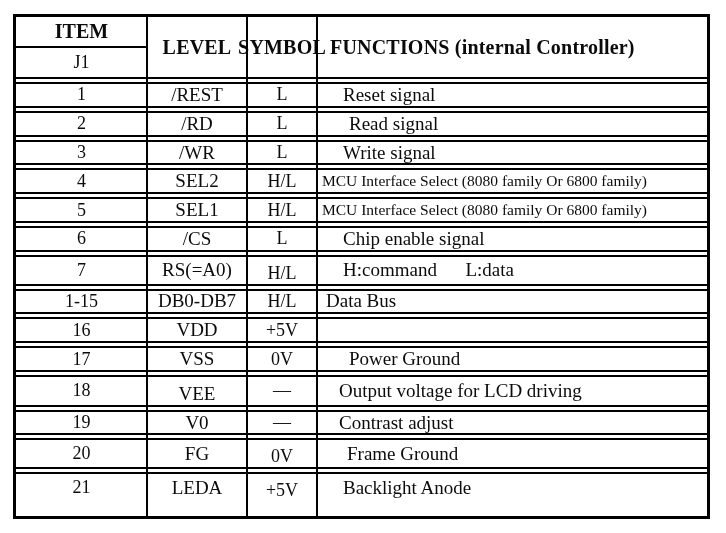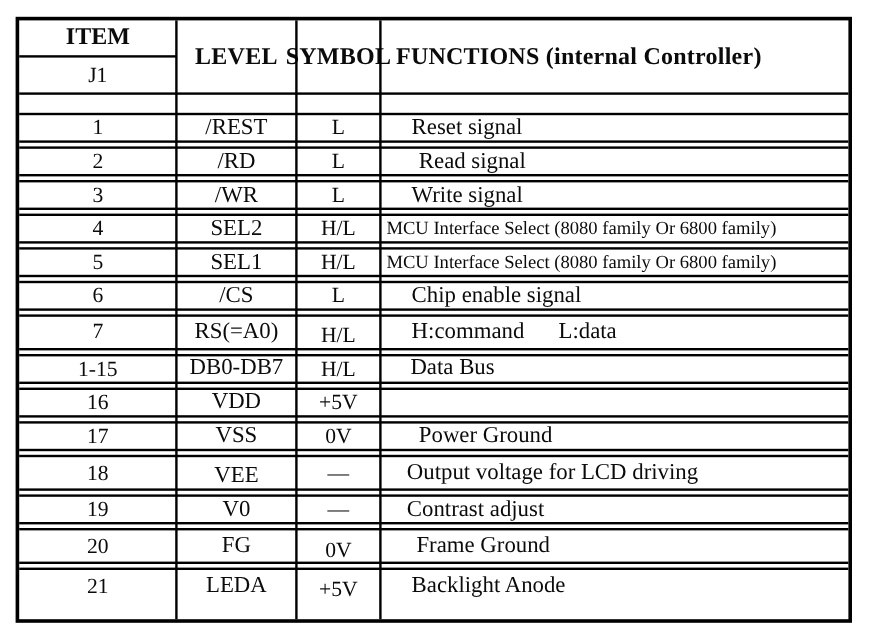--- a/index.html
+++ b/index.html
@@ -43,21 +43,21 @@
   .grid-cols {
     display: grid;
     grid-template-columns: 131px 100px 70px 1fr;
   }
 
   
   .thead {
     height: 62px;
     flex: 0 0 auto;
     border-bottom: 2px solid #000;
-    margin-bottom: 15px;
+    margin-bottom: 3px;
     box-sizing: border-box;
   }
   .hcell {
     display: flex;
     align-items: center;
     justify-content: center;
     font-weight: bold;
     font-size: 20px;
     letter-spacing: 0.2px;
   }
@@ -187,21 +187,21 @@
       <div class="cell c-item">7</div>
       <div class="cell c-symbol">RS(=A0)</div>
       <div class="cell c-level nudge-down">H/L</div>
       <div class="cell c-func">H:command&nbsp;&nbsp;&nbsp;&nbsp;&nbsp;&nbsp;L:data</div>
     </div>
 
     <div class="row grid-cols">
       <div class="cell c-item">1-15</div>
       <div class="cell c-symbol">DB0-DB7</div>
       <div class="cell c-level">H/L</div>
-      <div class="cell c-func" style="padding-left:25px">Data Bus</div>
+      <div class="cell c-func" style="padding-left:9px">Data Bus</div>
     </div>
 
     <div class="row grid-cols">
       <div class="cell c-item">16</div>
       <div class="cell c-symbol">VDD</div>
       <div class="cell c-level">+5V</div>
     </div>
 
     <div class="row grid-cols">
       <div class="cell c-item">17</div>

